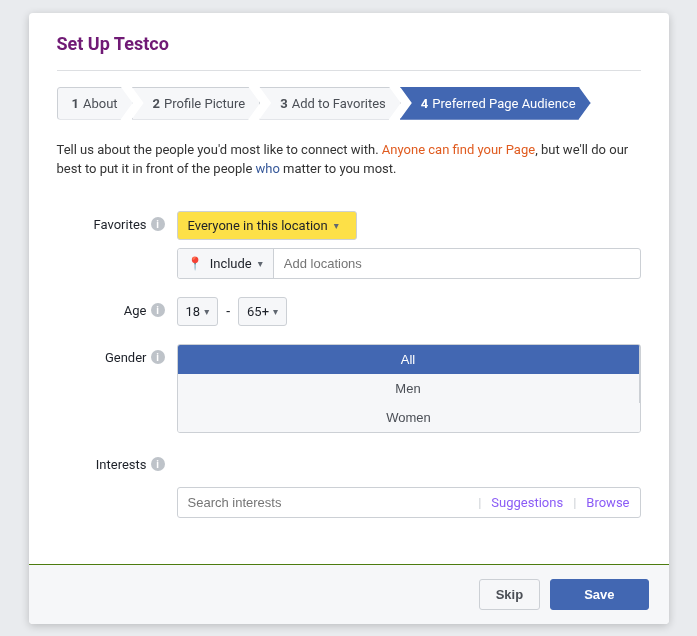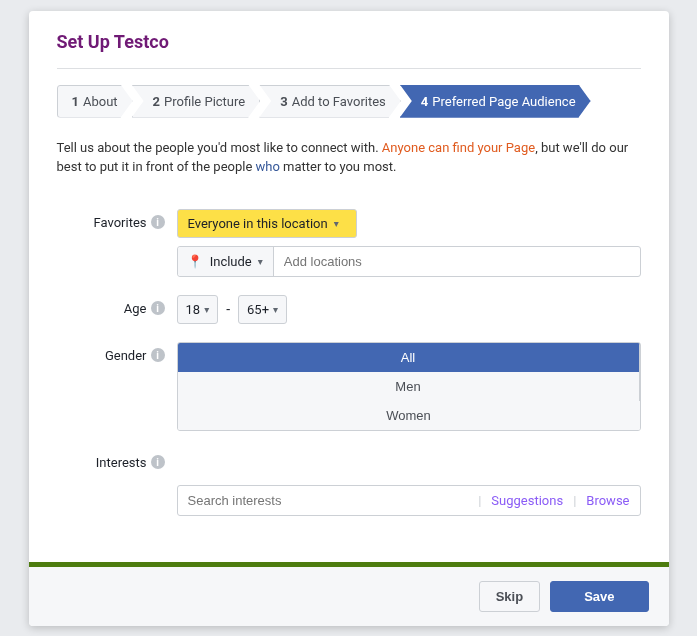--- a/index.html
+++ b/index.html
@@ -248,21 +248,21 @@
     .interests-link {
       padding: 7px 10px;
       font-size: 13px;
       color: #8b5cf6;
       cursor: pointer;
       white-space: nowrap;
     }
     
     .modal-footer {
       background: #f6f7f9;
-      border-top: 5px solid #4d7c0f;
+      border-top: 1px solid #4d7c0f;
       padding: 14px 20px;
       display: flex;
       justify-content: flex-end;
       align-items: center;
       gap: 10px;
     }
     .btn-skip {
       padding: 7px 16px;
       border: 1px solid #ccd0d5;
       border-radius: 3px;

